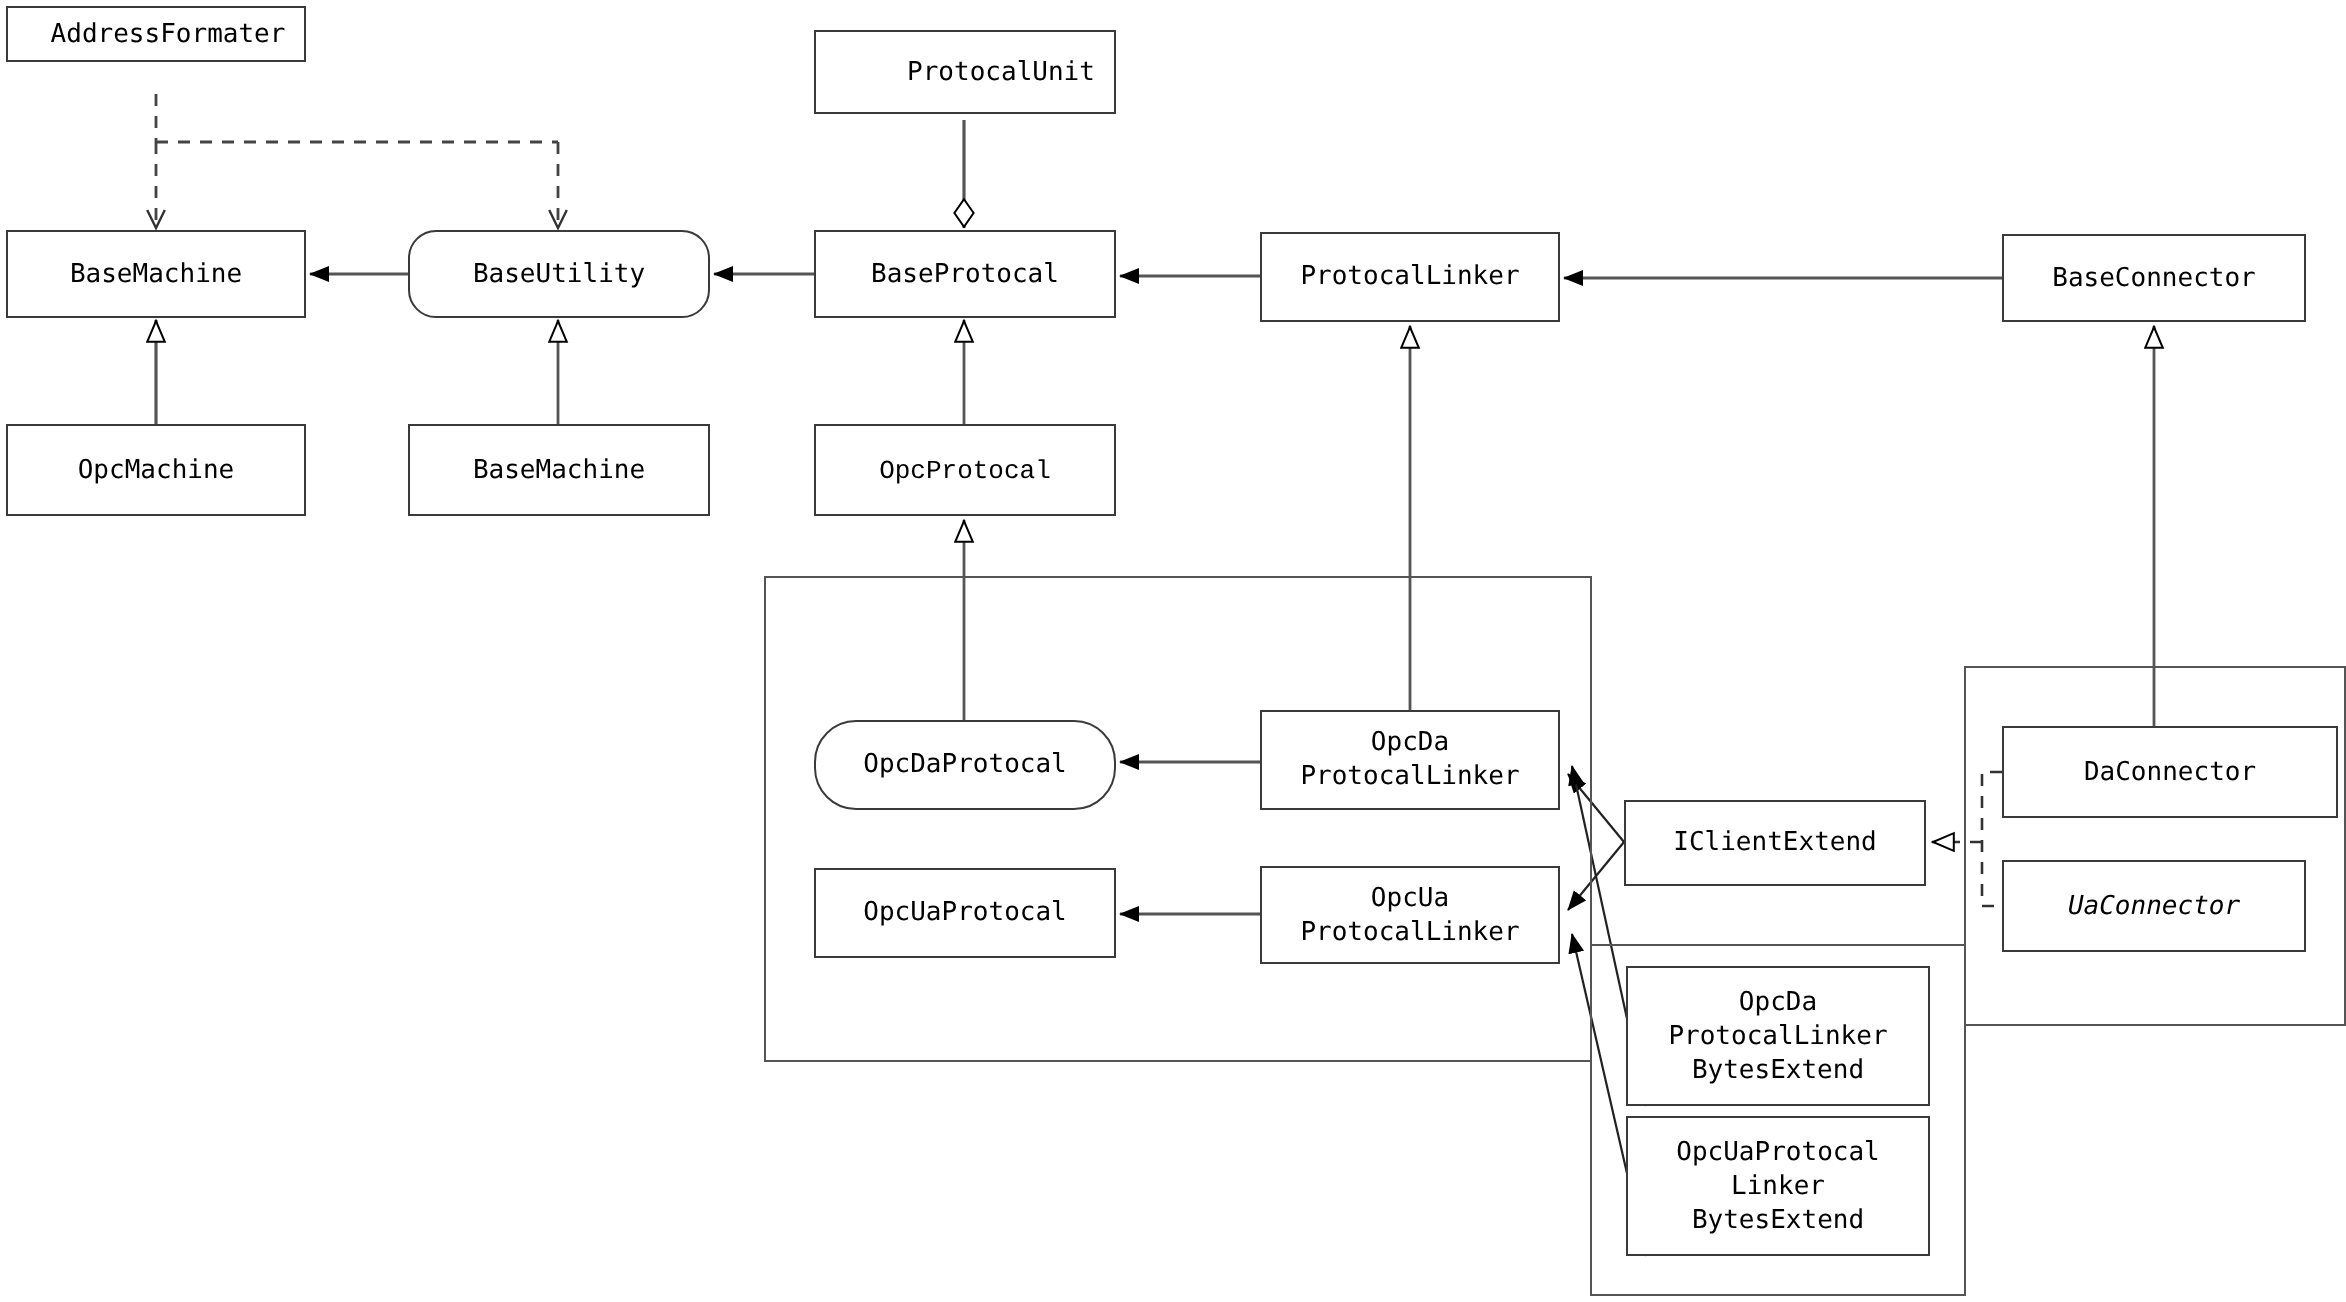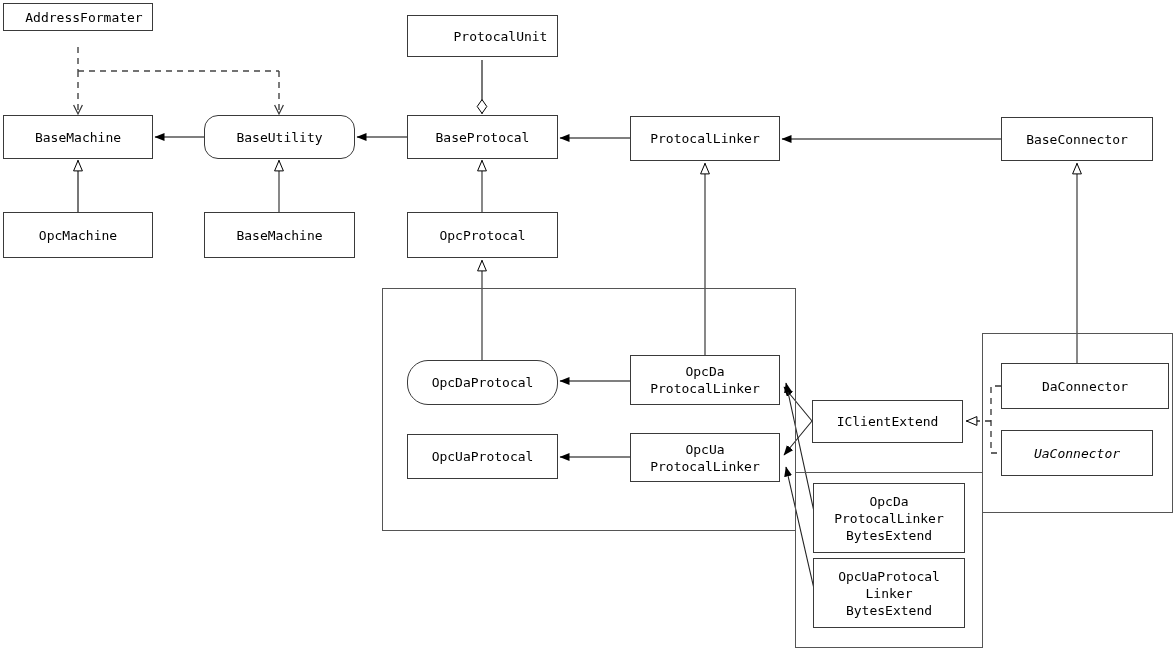--- a/index.html
+++ b/index.html
@@ -97,21 +97,21 @@
     </div>
   <div class="node" style="left:204px;top:212px;width:151px;height:46px;">
       <span class="lbl">BaseMachine</span>
     </div>
   <div class="node" style="left:407px;top:15px;width:151px;height:42px;padding-left:36px;">
       <span class="lbl">ProtocalUnit</span>
     </div>
   <div class="node" style="left:407px;top:115px;width:151px;height:44px;">
       <span class="lbl">BaseProtocal</span>
     </div>
-  <div class="node" style="left:407px;top:212px;width:151px;height:46px;">
+  <div class="node" style="left:407px;top:212px;width:151px;height:46px;font-family:Liberation Mono, monospace;">
       <span class="lbl">OpcProtocal</span>
     </div>
   <div class="node" style="left:630px;top:116px;width:150px;height:45px;">
       <span class="lbl">ProtocalLinker</span>
     </div>
   <div class="node" style="left:1001px;top:117px;width:152px;height:44px;">
       <span class="lbl">BaseConnector</span>
     </div>
   <div class="node" style="left:407px;top:360px;width:151px;height:45px;border-radius:21px;">
       <span class="lbl">OpcDaProtocal</span>

